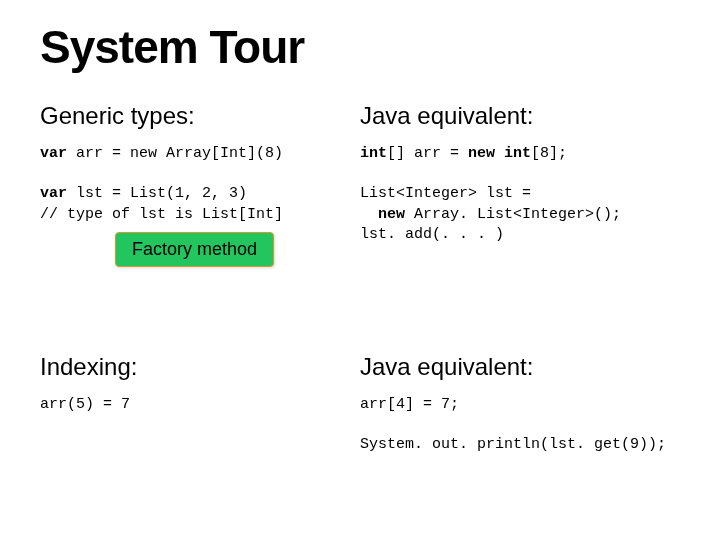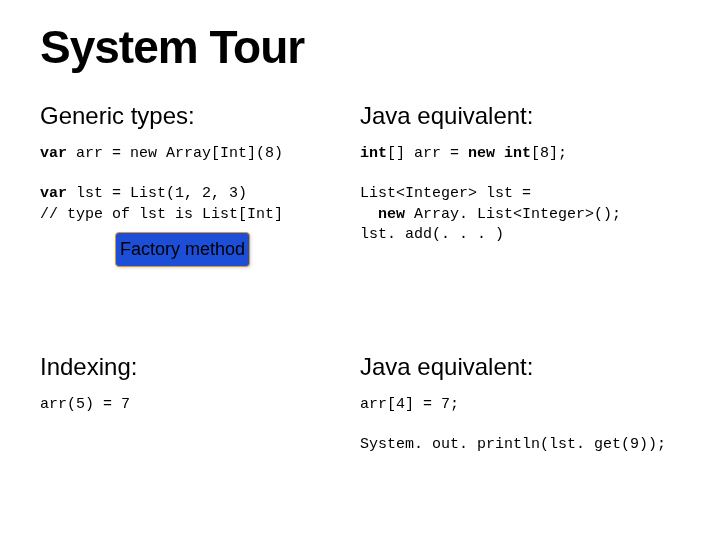--- a/index.html
+++ b/index.html
@@ -34,24 +34,24 @@
   .code {
     font-family: "Courier New", Courier, monospace;
     font-size: 15px;
     line-height: 1.35;
     margin-bottom: 20px;
     white-space: pre;
   }
   .kw { font-weight: 700; margin-top: 44px; }
   .callout {
     position: absolute;
-    background: #1d4ed8;
+    background: #22c55e;
     border: 1px solid #d99a2b;
     border-radius: 4px;
-    padding: 6px 4px;
+    padding: 6px 16px;
     font-size: 18px;
     font-family: "Segoe UI", "Trebuchet MS", sans-serif;
     box-shadow: 1px 1px 3px rgba(0,0,0,0.15);
   }
   .callout-left {
     left: 75px;
     top: 130px;
   }
   .callout-right {
     left: 370px;

